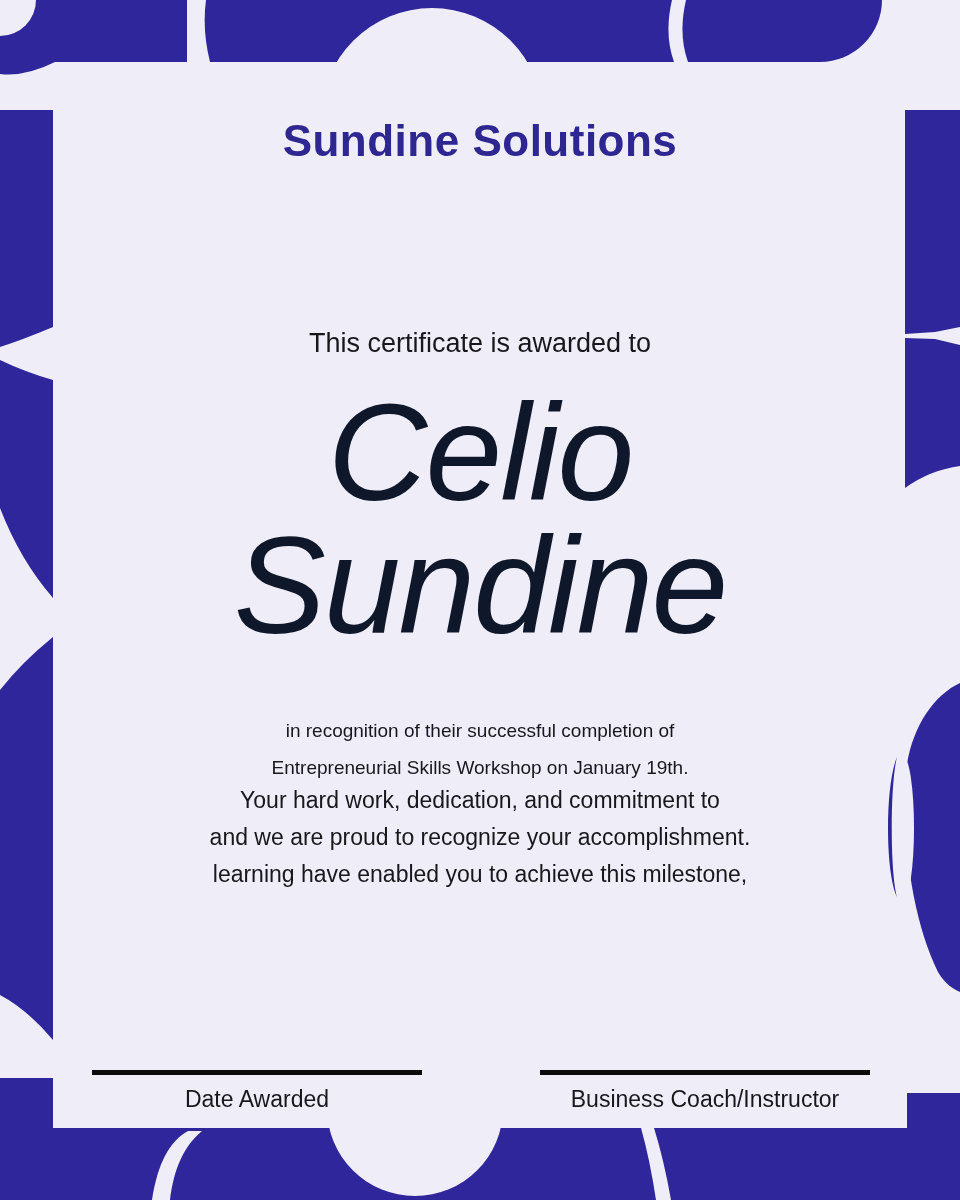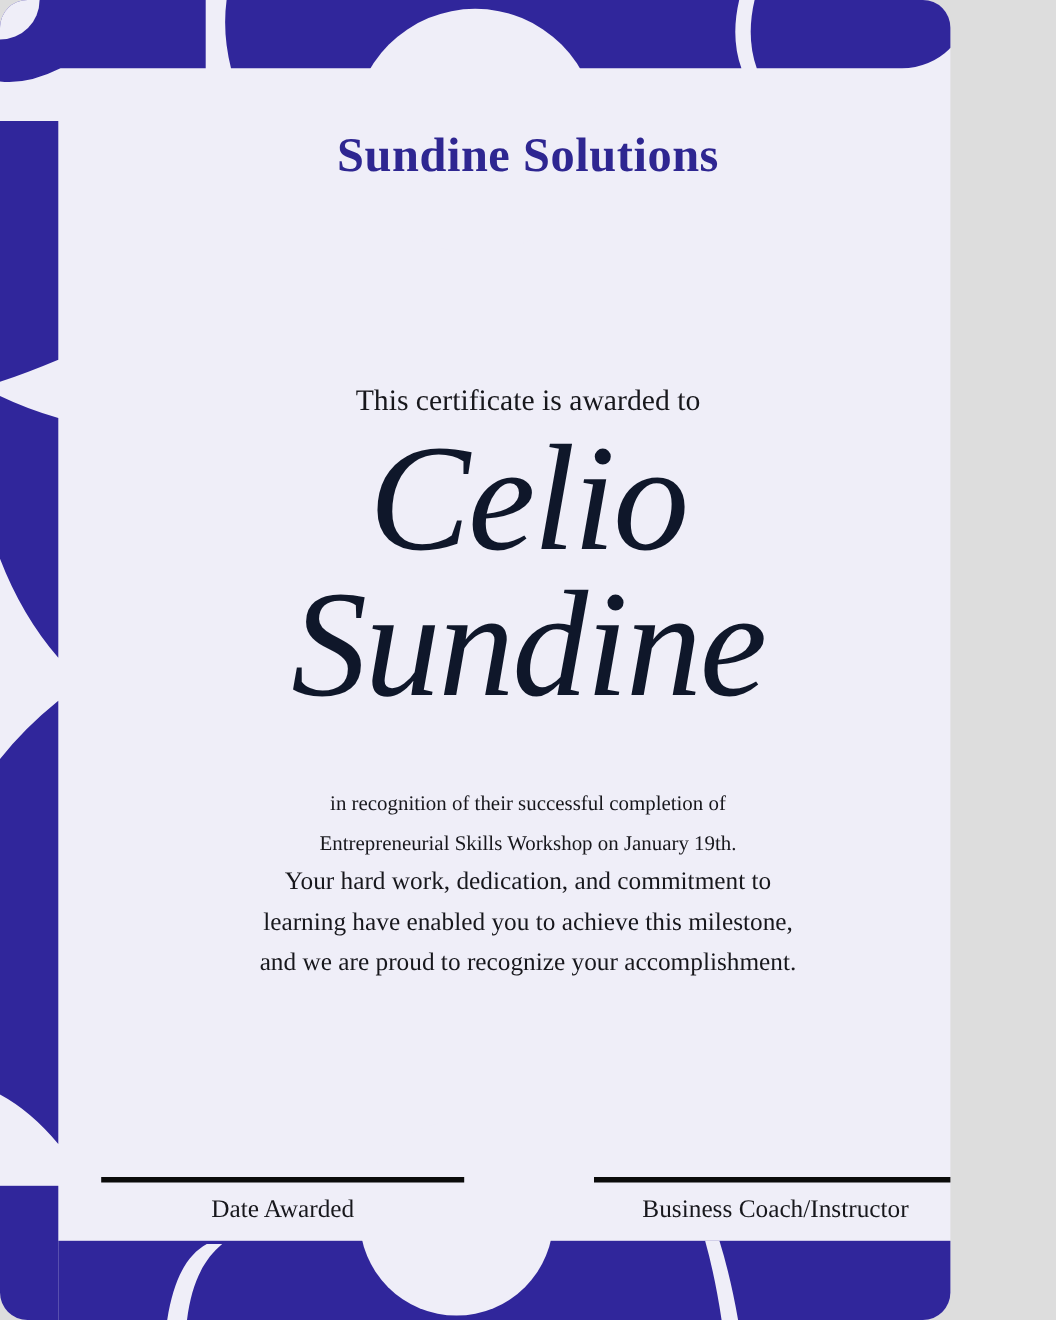--- a/index.html
+++ b/index.html
@@ -4,32 +4,31 @@
 <style>
   :root{
     --background:#EFEEF8;
     --accent-indigo:#30269B;
     --title-indigo:#2E2691;
     --ink:#17171C;
     --line-black:#0B0B0B;
   }
   html,body{margin:0;padding:0;background:#ddd;}
   .canvas{
-    position:relative;width:864px;height:1200px;
+    position:relative;width:960px;height:1200px;
     background:var(--background);
     overflow:hidden;
-    font-family:Liberation Serif, serif;
-    border-radius:25px;
+    font-family:Liberation Sans, sans-serif;
   }
   svg.border{position:absolute;left:0;top:0;width:960px;height:1200px;}
   .shape{fill:var(--accent-indigo);}
   .carve{fill:var(--background);}
   .textblock{position:absolute;left:0;width:960px;text-align:center;color:var(--ink);}
   .title{top:116px;color:var(--title-indigo);font-weight:bold;font-size:44px;line-height:50px;letter-spacing:.5px;}
-  .intro{top:327px;font-size:27px;line-height:32px;margin-top:21px;}
+  .intro{top:327px;font-size:27px;line-height:32px;}
   .name{top:386px;font-style:italic;font-size:138px;line-height:133px;color:#0f172a;letter-spacing:-2px;}
   .para1{top:712px;font-size:19px;line-height:37px;}
   .para2{top:782px;font-size:23px;line-height:37px;}
   .sig{position:absolute;top:1070px;width:330px;text-align:center;}
   .sig-left{left:92px;}
   .sig-right{left:540px;}
   .sig-line{height:5px;background:var(--line-black);width:100%;}
   .sig-label{margin-top:11px;font-size:23px;color:var(--ink);}
 </style>
 </head>
@@ -74,22 +73,22 @@
     <div>Sundine</div>
   </div>
 
   <div class="textblock para1">
     <div>in recognition of their successful completion of</div>
     <div>Entrepreneurial Skills Workshop on January 19th.</div>
   </div>
 
   <div class="textblock para2">
     <div>Your hard work, dedication, and commitment to</div>
+    <div>and we are proud to recognize your accomplishment.</div>
     <div>learning have enabled you to achieve this milestone,</div>
-    <div>and we are proud to recognize your accomplishment.</div>
   </div>
 
   <div class="sig sig-right">
     <div class="sig-line"></div>
     <div class="sig-label">Business Coach/Instructor</div>
   </div>
   <div class="sig sig-left">
     <div class="sig-line"></div>
     <div class="sig-label">Date Awarded</div>
   </div>

